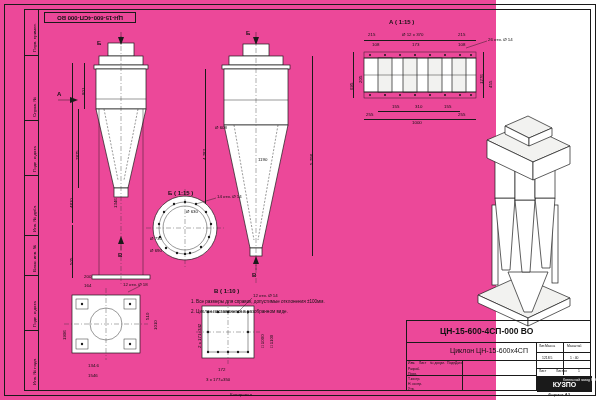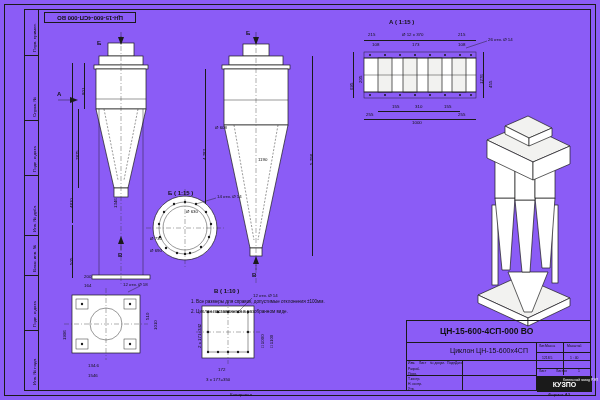--- a/index.html
+++ b/index.html
@@ -1,17 +1,17 @@
 <!DOCTYPE html>
 <html><head>
 <meta charset="utf-8">
 <style>
   html,body{margin:0;padding:0;background:#fff;}
   body{width:600px;height:400px;overflow:hidden;font-family:"Liberation Sans",sans-serif;color:#111;}
-  #sheet{position:relative;width:600px;height:400px;background:#8b5cf6;text-decoration:underline;}
+  #sheet{position:relative;width:496px;height:400px;background:#ec4899;text-decoration:underline;}
   .ln{position:absolute;background:#1a1a1a;}
   .h{height:1px;}
   .v{width:1px;}
   .box{position:absolute;border:1px solid #1a1a1a;box-sizing:border-box;}
   .txt{position:absolute;font-size:4.4px;line-height:1.05;white-space:nowrap;color:#111;}
   .rot{transform:rotate(-90deg);transform-origin:0 0;}
   .bold{font-weight:bold;}
   .t6{font-size:6px;}
   .t7{font-size:7px;}
   .t8{font-size:8.5px;font-weight:bold;}

